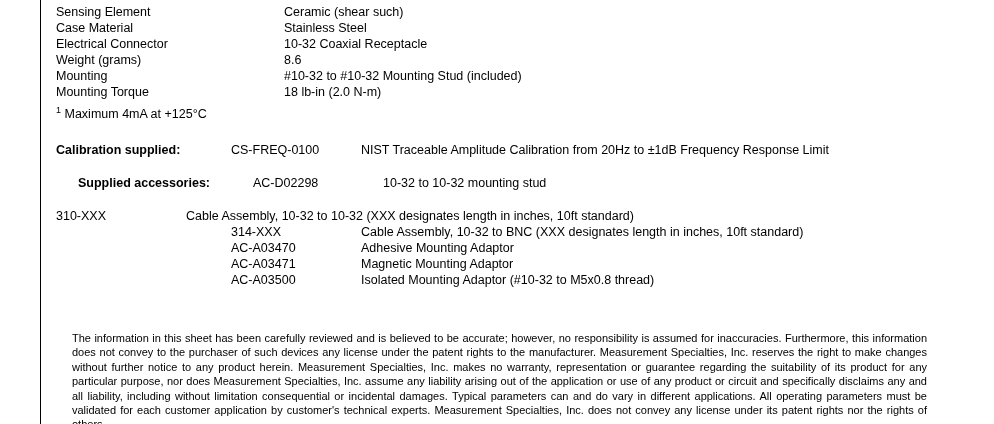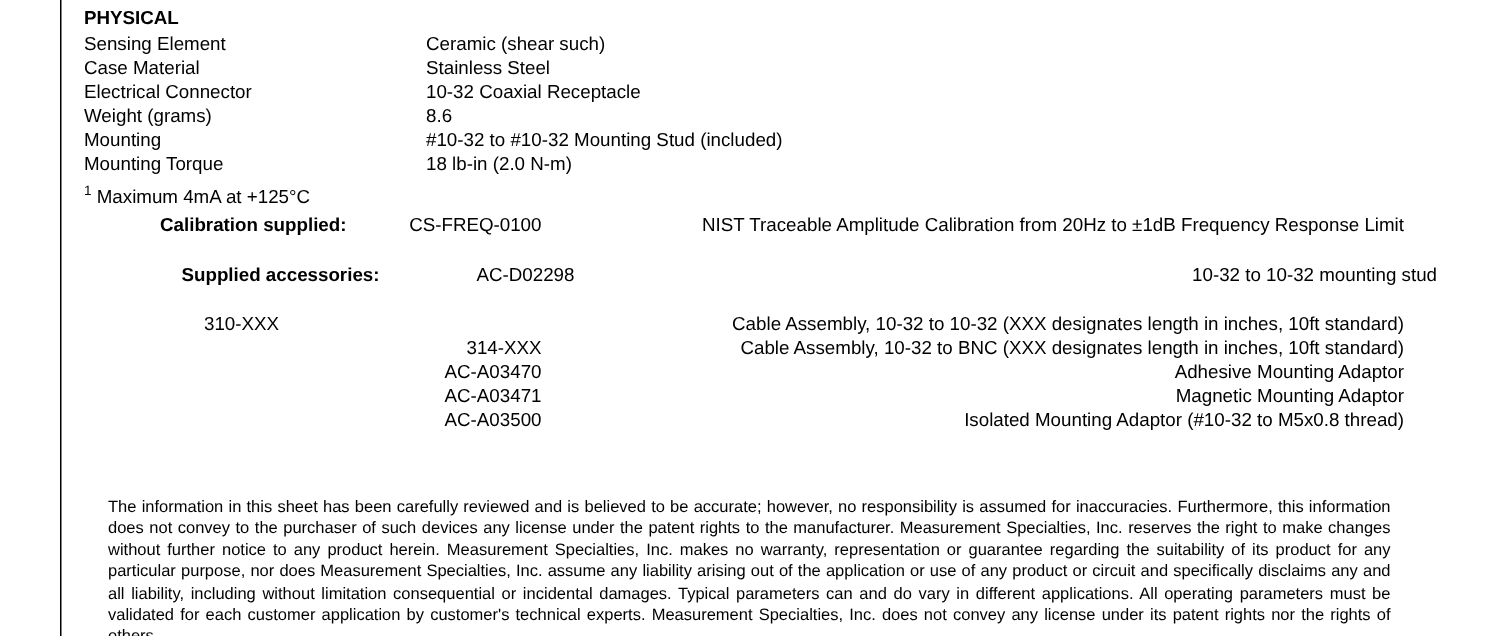--- a/index.html
+++ b/index.html
@@ -75,21 +75,20 @@
     width: 880px;
   }
   #calibration-block { top: 142px; }
   #supplied-block   { top: 175px; margin-left: 22px; }
   #optional-block   { top: 208px; }
 
   .order-row {
     display: flex;
     font-size: 12.5px;
     line-height: 16px;
-    text-align: right;
   }
   .order-row .title {
     width: 175px;
     flex: 0 0 175px;
     font-weight: bold;
   }
   .order-row .code {
     width: 130px;
     flex: 0 0 130px;
   }
@@ -110,21 +109,20 @@
   }
 </style>
 </head>
 <body>
 
 <div class="page">
 
   <div class="left-rule"></div>
 
   <section class="physical">
-    <div class="head">PHYSICAL</div>
 
     <div class="spec-row">
       <div class="lbl">Sensing Element</div>
       <div class="val">Ceramic (shear such)</div>
     </div>
     <div class="spec-row">
       <div class="lbl">Case Material</div>
       <div class="val">Stainless Steel</div>
     </div>
     <div class="spec-row">

